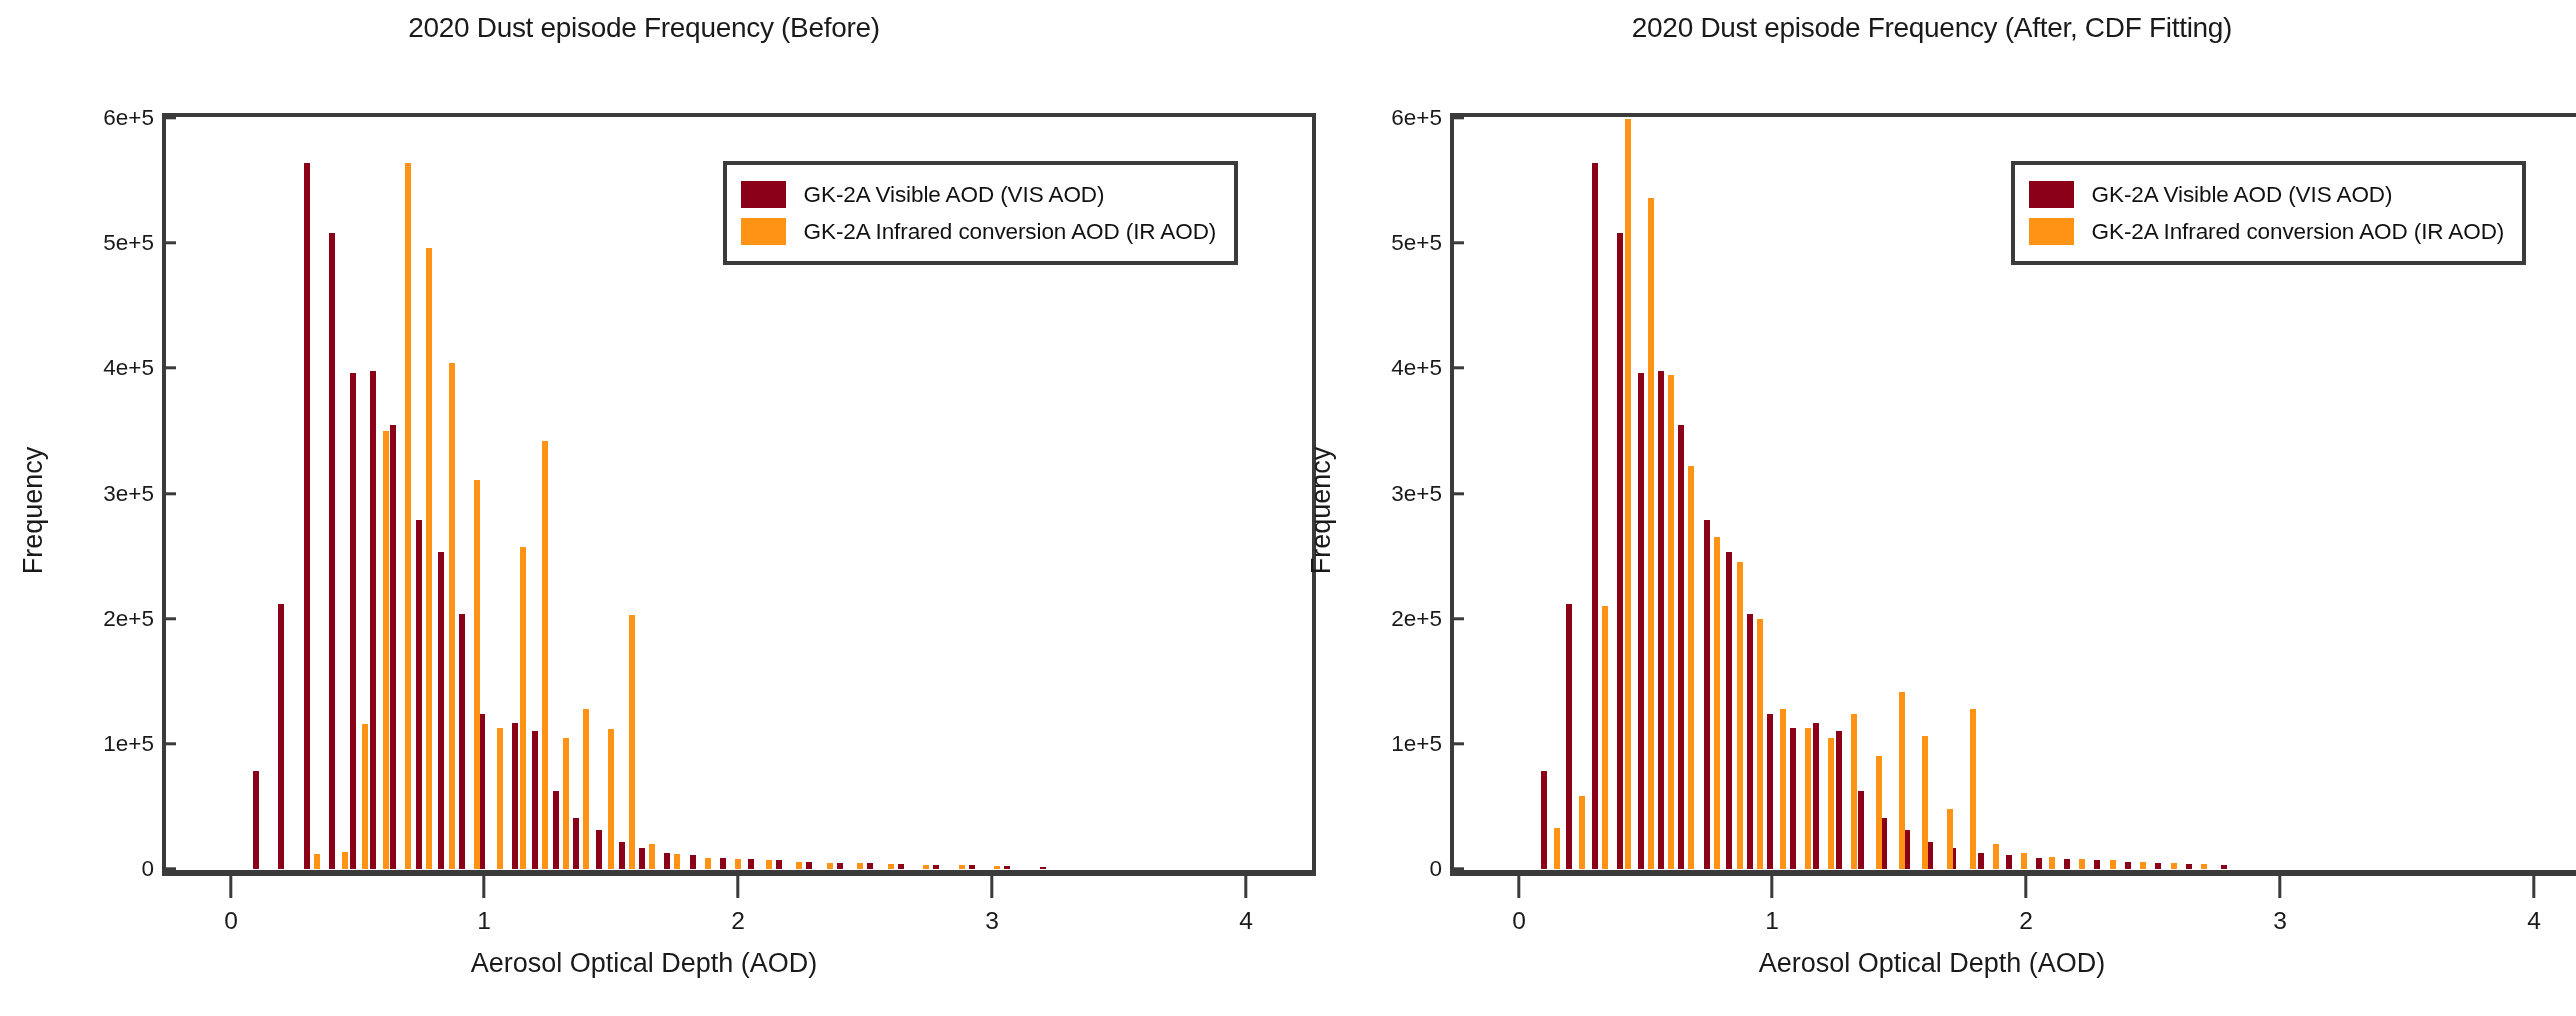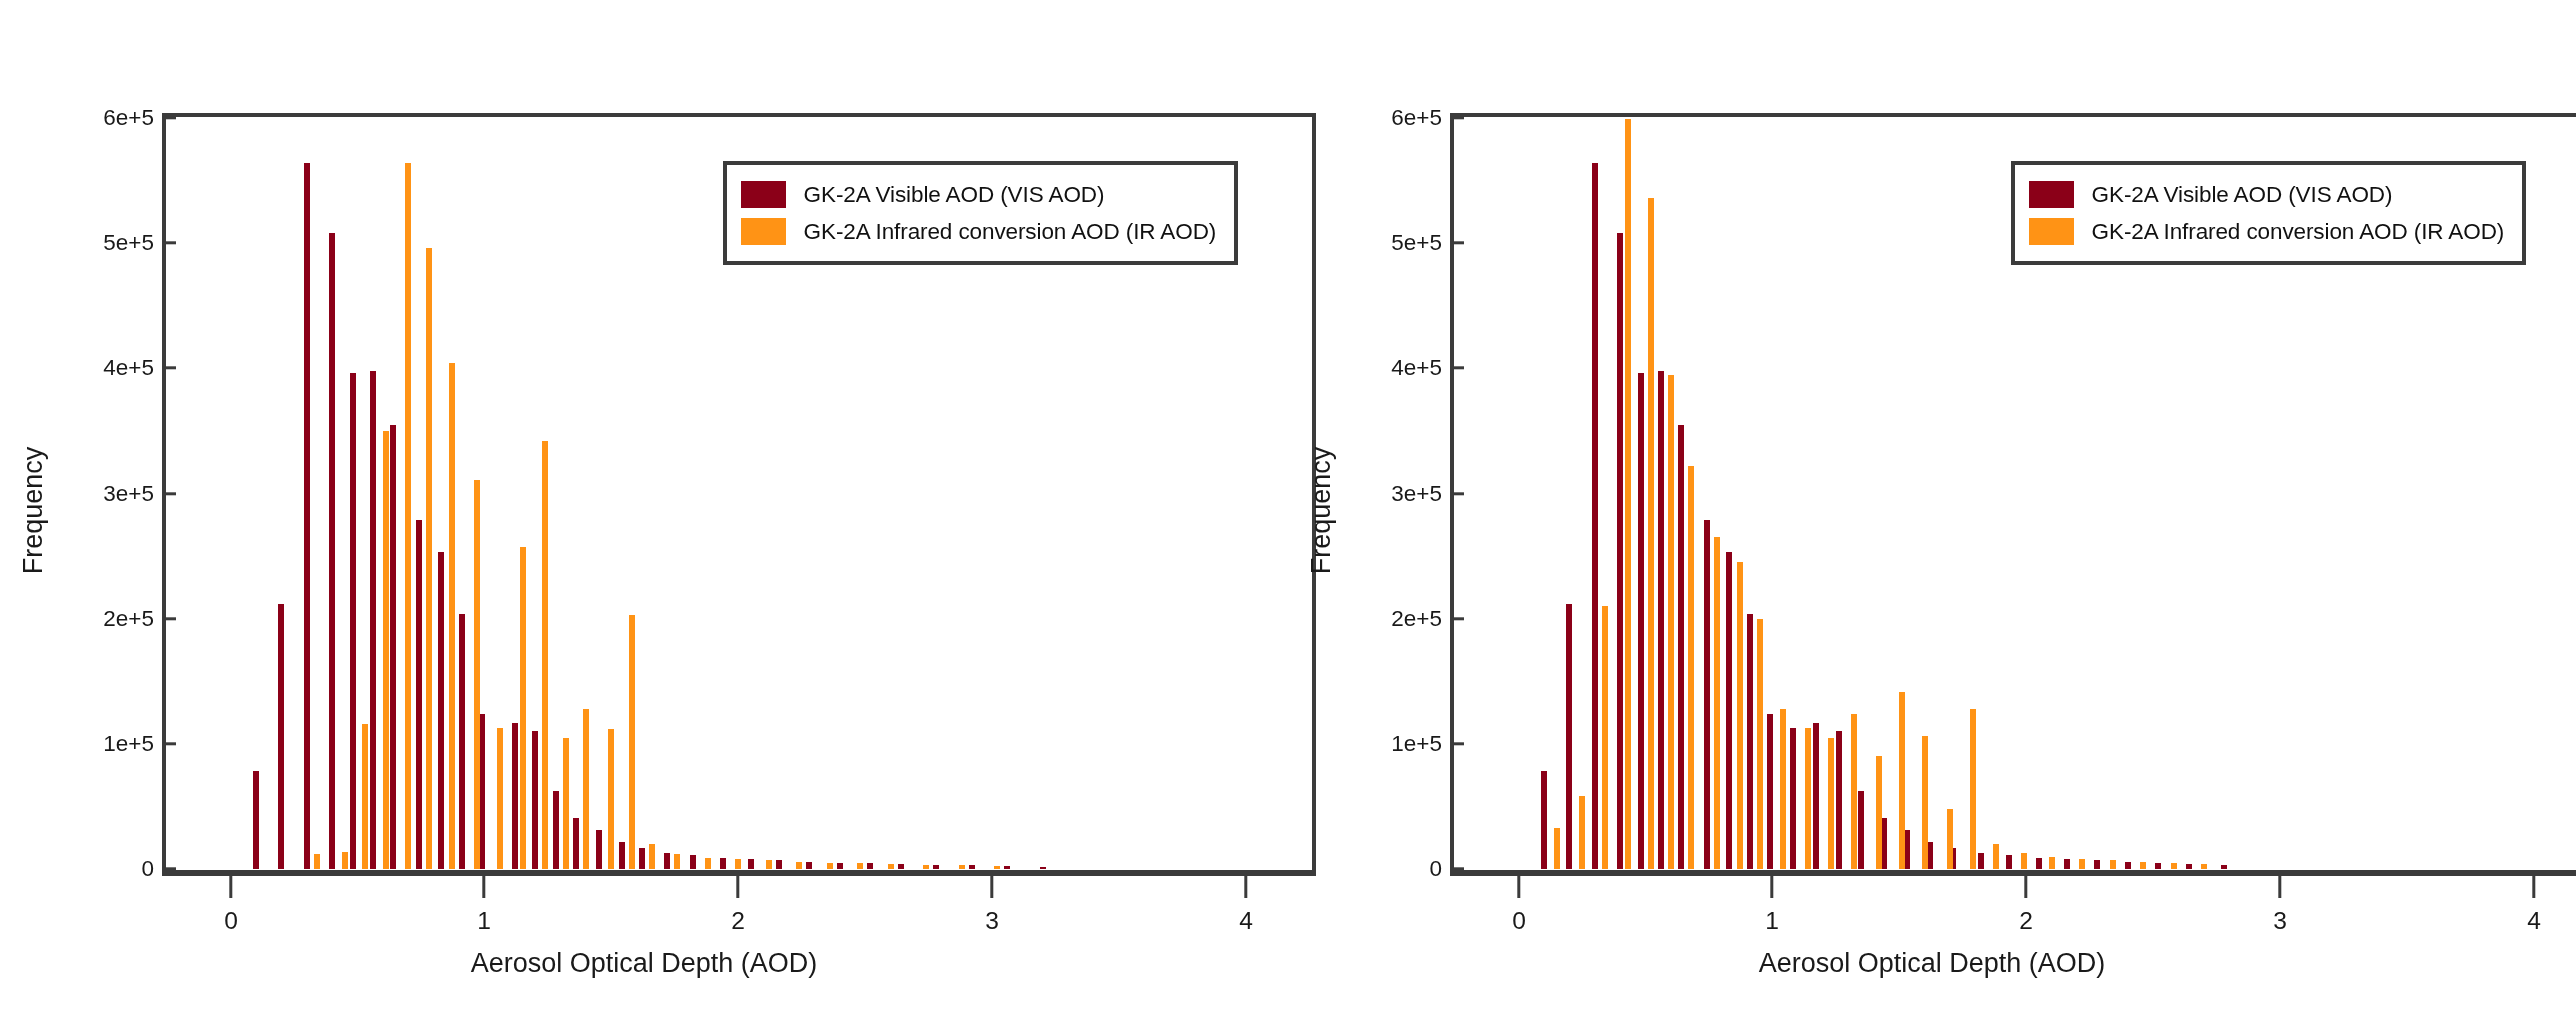--- a/index.html
+++ b/index.html
@@ -53,20 +53,21 @@
   .legend-swatch.ir{background:#ff9315;}
   .legend-text{font-size:22.5px;color:#111;white-space:nowrap;letter-spacing:-0.1px;}
 </style>
 </head>
 <body>
 
 <div class="figure">
 
   <div class="panel panel-left">
 
+    <div class="panel-title">2020 Dust episode Frequency (Before)</div>
 
     <div class="ylabels" id="ylabels-left">
         <div class="ytick-label" style="top: 869px;">0</div>
         <div class="ytick-label" style="top: 744px;">1e+5</div>
         <div class="ytick-label" style="top: 619px;">2e+5</div>
         <div class="ytick-label" style="top: 494px;">3e+5</div>
         <div class="ytick-label" style="top: 368px;">4e+5</div>
         <div class="ytick-label" style="top: 243px;">5e+5</div>
         <div class="ytick-label" style="top: 118px;">6e+5</div>
       </div>
@@ -166,20 +167,21 @@
       <div class="ytick-mark" style="top: 744px;"></div>
       <div class="ytick-mark" style="top: 619px;"></div>
       <div class="ytick-mark" style="top: 494px;"></div>
       <div class="ytick-mark" style="top: 368px;"></div>
       <div class="ytick-mark" style="top: 243px;"></div>
       <div class="ytick-mark" style="top: 118px;"></div>
     </div>
 
   <div class="panel panel-right">
 
+    <div class="panel-title">2020 Dust episode Frequency (After, CDF Fitting)</div>
 
     <div class="ylabels" id="ylabels-right">
         <div class="ytick-label" style="top: 869px;">0</div>
         <div class="ytick-label" style="top: 744px;">1e+5</div>
         <div class="ytick-label" style="top: 619px;">2e+5</div>
         <div class="ytick-label" style="top: 494px;">3e+5</div>
         <div class="ytick-label" style="top: 368px;">4e+5</div>
         <div class="ytick-label" style="top: 243px;">5e+5</div>
         <div class="ytick-label" style="top: 118px;">6e+5</div>
       </div>

